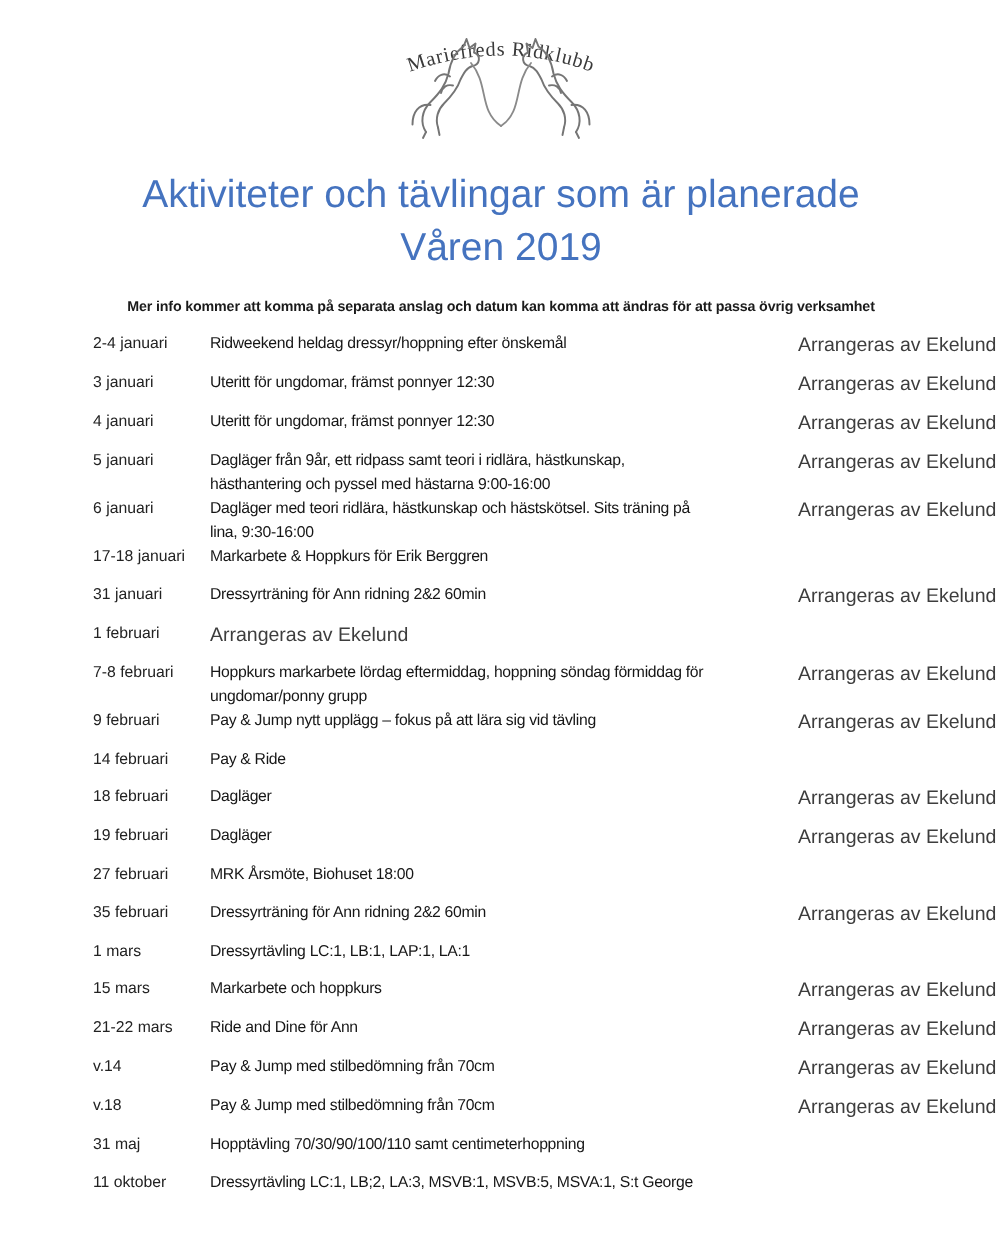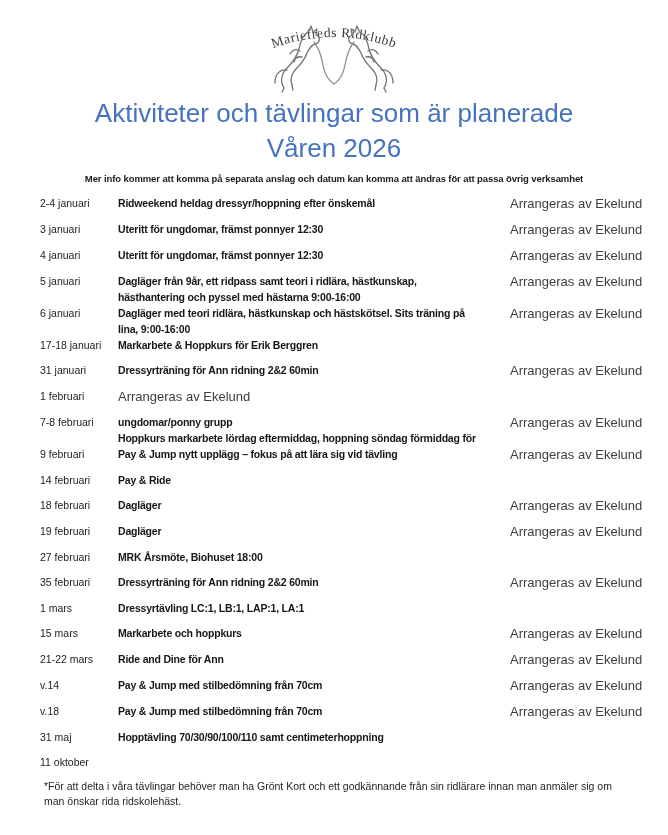--- a/index.html
+++ b/index.html
@@ -13,42 +13,42 @@
   
   .logo-wrap { text-align:center; padding-top:6px; height:90px; }
   .logo-wrap svg { display:inline-block; }
 
   
   .title {
     text-align:center;
     color:#4573bf;
     font-size:26px;
     line-height:35px;
-    margin-top:0;
+    margin-top:16px;
   }
   .subtitle {
     text-align:center;
     font-weight:bold;
     font-size:9.5px;
     letter-spacing:-0.1px;
-    margin-top:7px;
+    margin-top:17px;
     white-space:nowrap;
   }
 
   
-  .schedule { margin:11px 48px 0 40px; }
+  .schedule { margin:11px 48px 0 62px; }
   .row {
     display:grid;
     grid-template-columns:78px 392px 1fr;
     margin-bottom:9px;
   }
   .row.multiline { margin-bottom:0; }
   .col-date  { font-size:10.5px; line-height:16px; color:#222; }
   .col-activity {
-    font-weight:bold; font-size:10.5px; line-height:16px;
+    font-weight:normal; font-size:10.5px; line-height:16px;
     letter-spacing:-0.2px; color:#161616;
   }
   .col-activity .line { white-space:nowrap; }
   .col-organizer {
     font-size:13px; line-height:16px; color:#3d3d3d;
     padding-top:1px; white-space:nowrap;
   }
 
   
   .footnote {
@@ -89,21 +89,21 @@
             <use href="#horseShape"></use>
           </g>
       </g>
       <path class="swoosh" d="M 92,36 C 104,50 97,68 112,78"></path>
       <path class="swoosh" d="M 132,36 C 120,50 127,68 112,78"></path>
     </svg>
   </div>
 
   <div class="title">
     <div>Aktiviteter och tävlingar som är planerade</div>
-    <div>Våren 2026</div>
+    <div>Våren 2019</div>
   </div>
 
   <div class="subtitle">Mer info kommer att komma på separata anslag och datum kan komma att ändras för att passa övrig verksamhet</div>
 
   <div class="schedule" id="schedule">
     <div class="row">
       <div class="col-date">2-4 januari</div>
       <div class="col-activity">
           <div class="line">Ridweekend heldag dressyr/hoppning efter önskemål</div>
         </div>
@@ -132,21 +132,21 @@
           <div class="line">Dagläger från 9år, ett ridpass samt teori i ridlära, hästkunskap,</div>
           <div class="line">hästhantering och pyssel med hästarna 9:00-16:00</div>
         </div>
       <div class="col-organizer">Arrangeras av Ekelund</div>
     </div>
 
     <div class="row multiline">
       <div class="col-date">6 januari</div>
       <div class="col-activity">
           <div class="line">Dagläger med teori ridlära, hästkunskap och hästskötsel. Sits träning på</div>
-          <div class="line">lina, 9:00-16:00</div>
+          <div class="line">lina, 9:30-16:00</div>
         </div>
       <div class="col-organizer">Arrangeras av Ekelund</div>
     </div>
 
     <div class="row">
       <div class="col-date">17-18 januari</div>
       <div class="col-activity">
           <div class="line">Markarbete &amp; Hoppkurs för Erik Berggren</div>
         </div>
       <div class="col-organizer"></div>
@@ -161,22 +161,22 @@
     </div>
 
     <div class="row">
       <div class="col-date">1 februari</div>
       <div class="col-organizer">Arrangeras av Ekelund</div>
     </div>
 
     <div class="row multiline">
       <div class="col-date">7-8 februari</div>
       <div class="col-activity">
+          <div class="line">Hoppkurs markarbete lördag eftermiddag, hoppning söndag förmiddag för</div>
           <div class="line">ungdomar/ponny grupp</div>
-          <div class="line">Hoppkurs markarbete lördag eftermiddag, hoppning söndag förmiddag för</div>
         </div>
       <div class="col-organizer">Arrangeras av Ekelund</div>
     </div>
 
     <div class="row">
       <div class="col-date">9 februari</div>
       <div class="col-activity">
           <div class="line">Pay &amp; Jump nytt upplägg – fokus på att lära sig vid tävling</div>
         </div>
       <div class="col-organizer">Arrangeras av Ekelund</div>
@@ -266,19 +266,21 @@
     <div class="row">
       <div class="col-date">31 maj</div>
       <div class="col-activity">
           <div class="line">Hopptävling 70/30/90/100/110 samt centimeterhoppning</div>
         </div>
       <div class="col-organizer"></div>
     </div>
 
     <div class="row">
       <div class="col-date">11 oktober</div>
+      <div class="col-activity">
+          <div class="line">Dressyrtävling LC:1, LB;2, LA:3, MSVB:1, MSVB:5, MSVA:1, S:t George</div>
+        </div>
       <div class="col-organizer"></div>
     </div>
   </div>
 
-  <div class="footnote">*För att delta i våra tävlingar behöver man ha Grönt Kort och ett godkännande från sin ridlärare innan man anmäler sig om man önskar rida ridskolehäst.</div>
 
 </div>
 
 </body></html>

